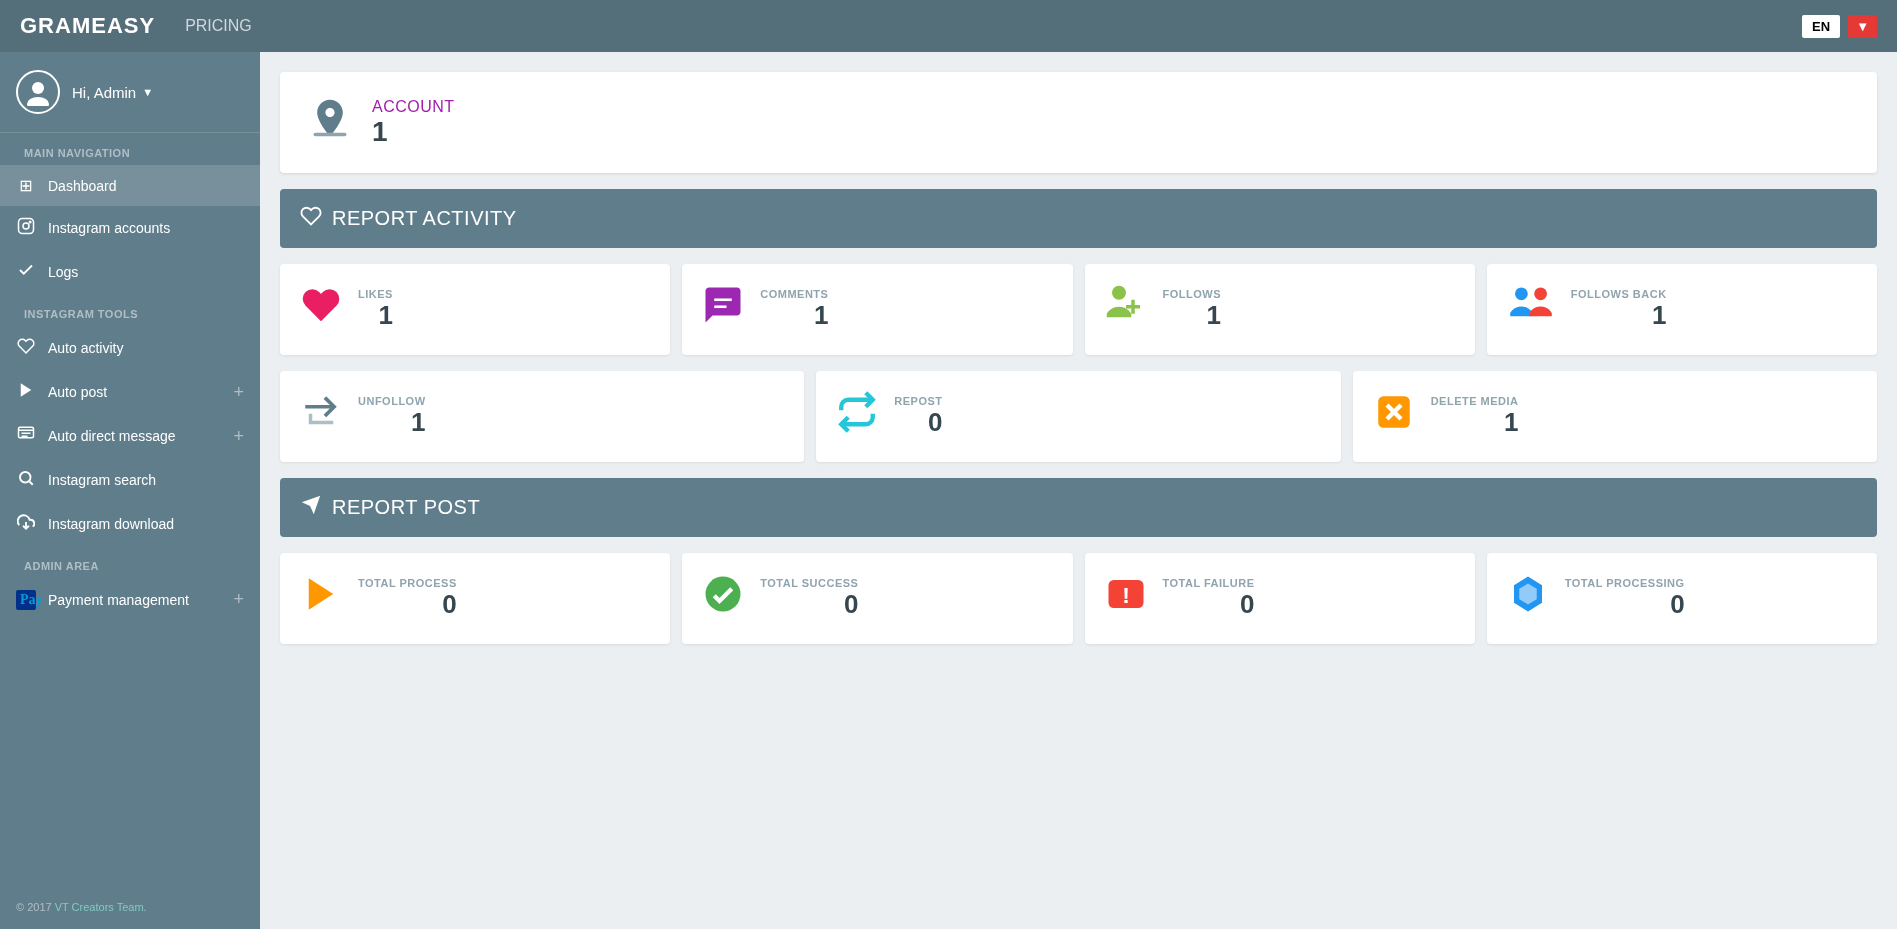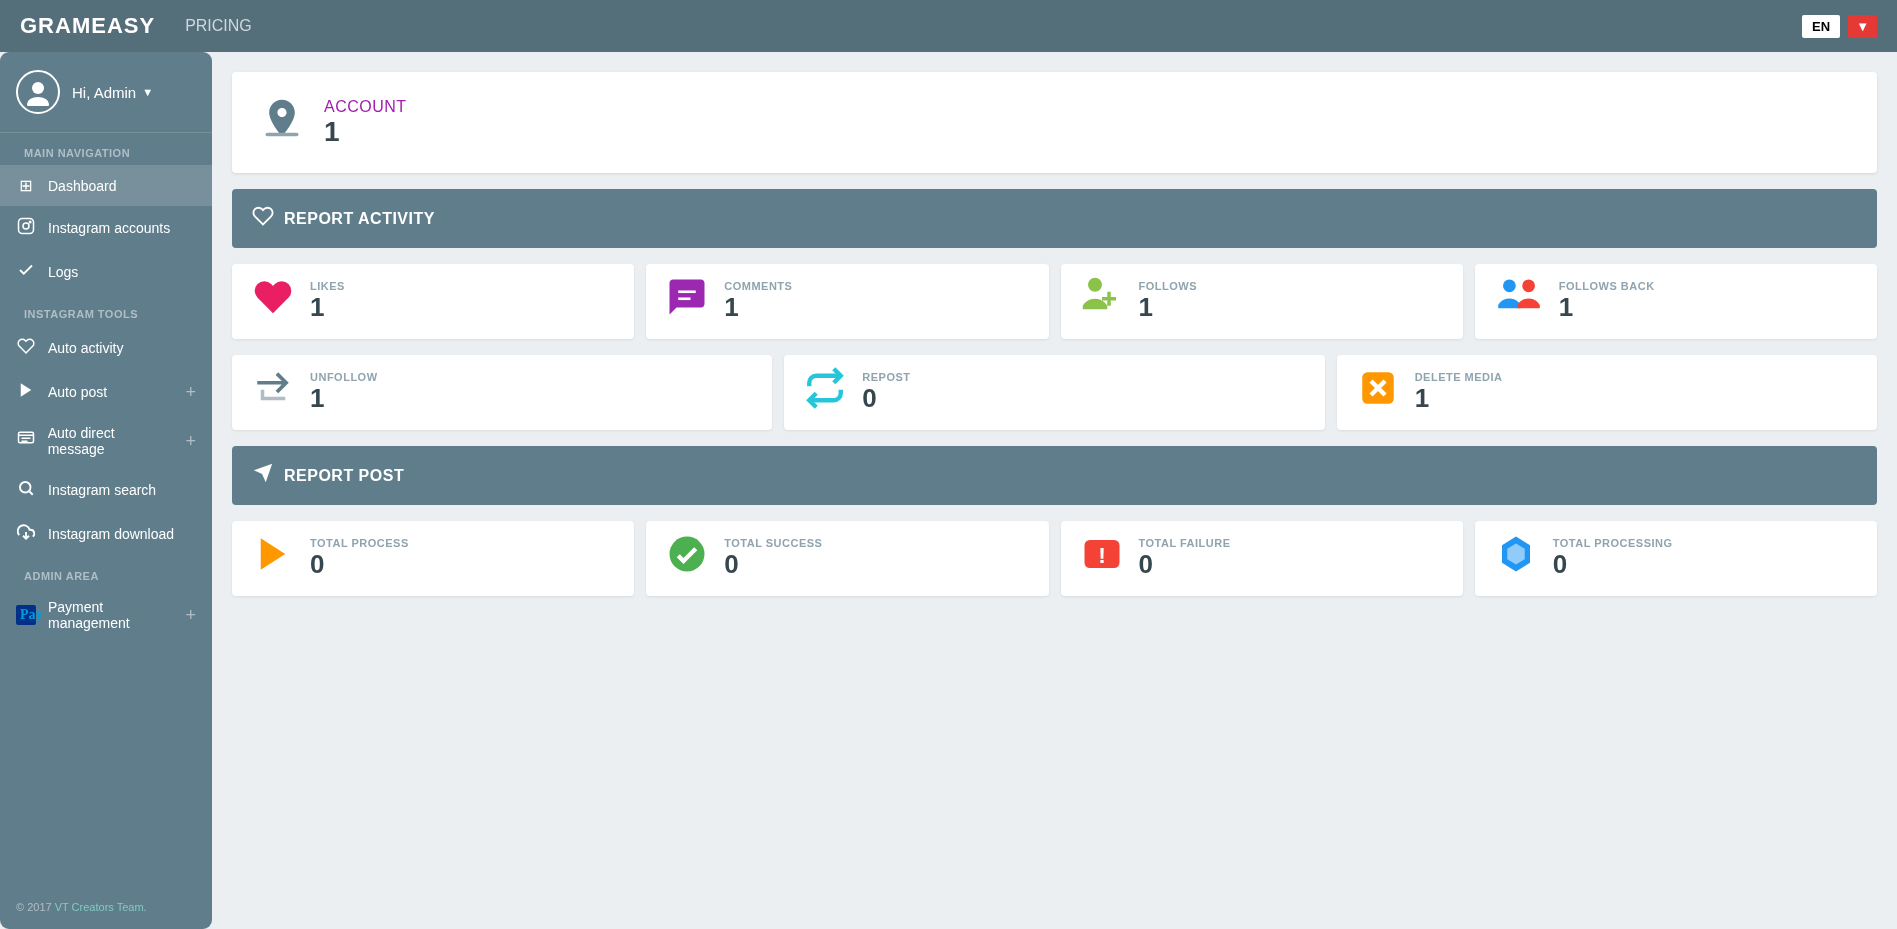--- a/index.html
+++ b/index.html
@@ -51,28 +51,27 @@
 
     
     .body-layout {
       display: flex;
       flex: 1;
       overflow: hidden;
     }
 
     
     .sidebar {
-      width: 212px;
+      width: 260px;
       background: #607d8b;
       color: white;
       display: flex;
       flex-direction: column;
       flex-shrink: 0;
       overflow-y: auto;
-      border-radius: 9px;
     }
     .user-section {
       display: flex;
       align-items: center;
       gap: 12px;
       padding: 18px 16px;
       border-bottom: 1px solid rgba(255,255,255,0.15);
     }
     .user-avatar {
       width: 44px; height: 44px;
@@ -163,47 +162,48 @@
       background: #607d8b;
       color: white;
       border-radius: 4px;
       padding: 16px 20px;
       margin-bottom: 16px;
       display: flex;
       align-items: center;
       gap: 10px;
     }
     .section-header .section-title {
-      font-size: 16px;
-      font-weight: 700;
+      font-size: 20px;
+      font-weight: 400;
       letter-spacing: 0.5px;
     }
     .section-header .section-icon { font-size: 18px; }
 
     
     .stats-grid {
       display: grid;
       grid-template-columns: repeat(4, 1fr);
       gap: 12px;
       margin-bottom: 16px;
     }
     .stats-grid-3 {
       display: grid;
       grid-template-columns: repeat(3, 1fr);
       gap: 12px;
       margin-bottom: 16px;
     }
     .stat-card {
       background: white;
       border-radius: 4px;
-      padding: 12px 20px;
+      padding: 20px 20px;
       display: flex;
       align-items: center;
       gap: 16px;
       box-shadow: 0 1px 3px rgba(0,0,0,0.08);
+      text-align: right;
     }
     .stat-icon-box {
       font-size: 38px;
       flex-shrink: 0;
     }
     .stat-info .stat-label {
       font-size: 11px;
       color: #90a4ae;
       letter-spacing: 0.5px;
       text-transform: uppercase;

